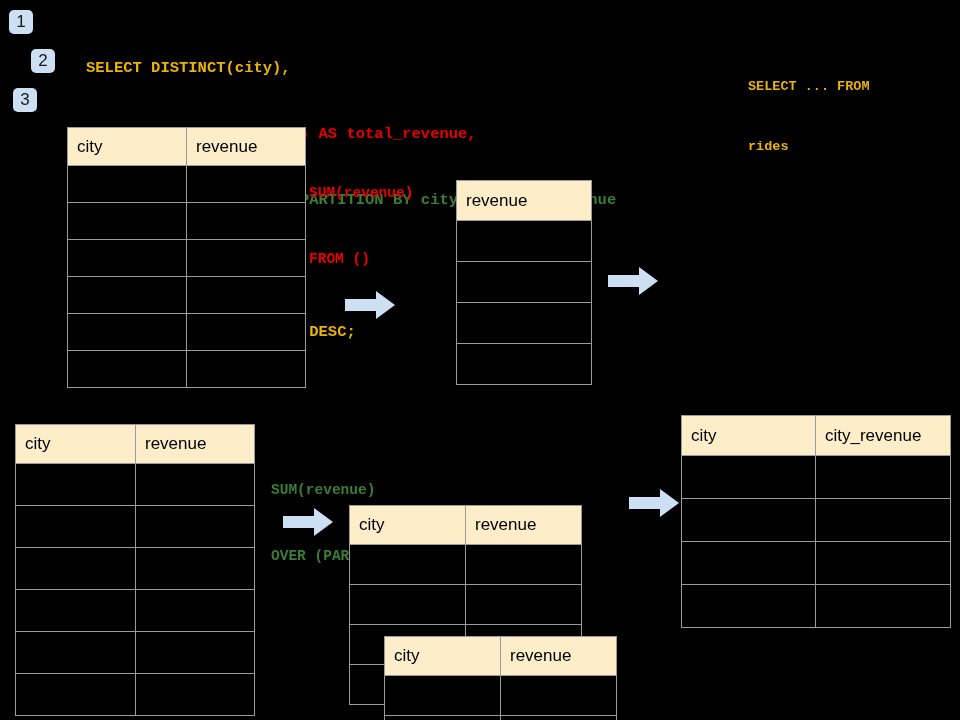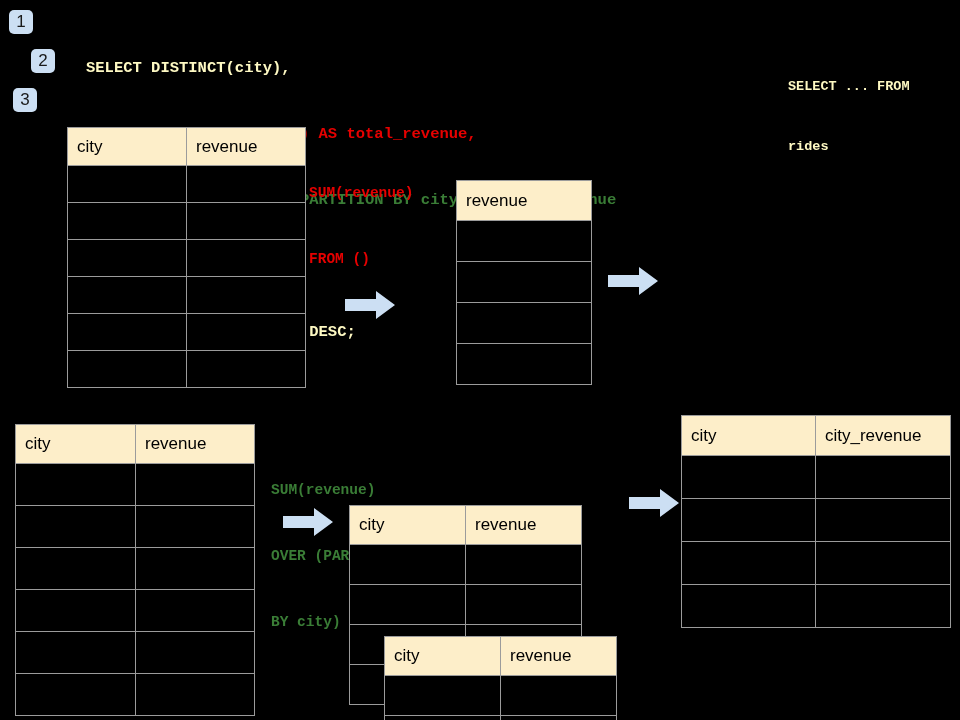--- a/index.html
+++ b/index.html
@@ -35,37 +35,36 @@
   .sql {
     position: absolute;
     font-family: "Liberation Mono", monospace;
     font-size: 15.5px;
     font-weight: bold;
     line-height: 22px;
     white-space: pre;
     letter-spacing: 0px;
   }
   .sql-line { white-space: pre; }
-  .c-purple { color: #fef9c3; }
+  .c-purple { color: #eab308; }
   .c-red    { color: #e60000; }
   .c-green  { color: #3a7d36; }
 
   
   .annot {
     position: absolute;
     font-family: "Liberation Mono", monospace;
     font-size: 14.5px;
     font-weight: bold;
     line-height: 22px;
     white-space: pre;
   }
   .annot.small {
     font-size: 13.5px;
     line-height: 20px;
-    margin-left: 40px;
   }
 
   
   .tbl {
     position: absolute;
     border-collapse: collapse;
     table-layout: fixed;
     background: #bef264;
   }
   .tbl th, .tbl td {
@@ -120,21 +119,20 @@
   </div>
 
   <div class="annot c-red" style="left:309px; top:138px;">
     <div>SUM(revenue)</div>
     <div>FROM ()</div>
   </div>
 
   <div class="annot c-green" style="left:271px; top:435px;">
     <div>SUM(revenue)</div>
     <div>OVER (PARTITION</div>
-    <div>BY city)</div>
   </div>
 
   <table class="tbl" style="left:67px; top:127px; width:238px;">
     <colgroup>
         <col style="width:119px">
         <col style="width:119px">
       </colgroup>
     <thead>
       <tr>
         <th style="height:37px">city</th>

